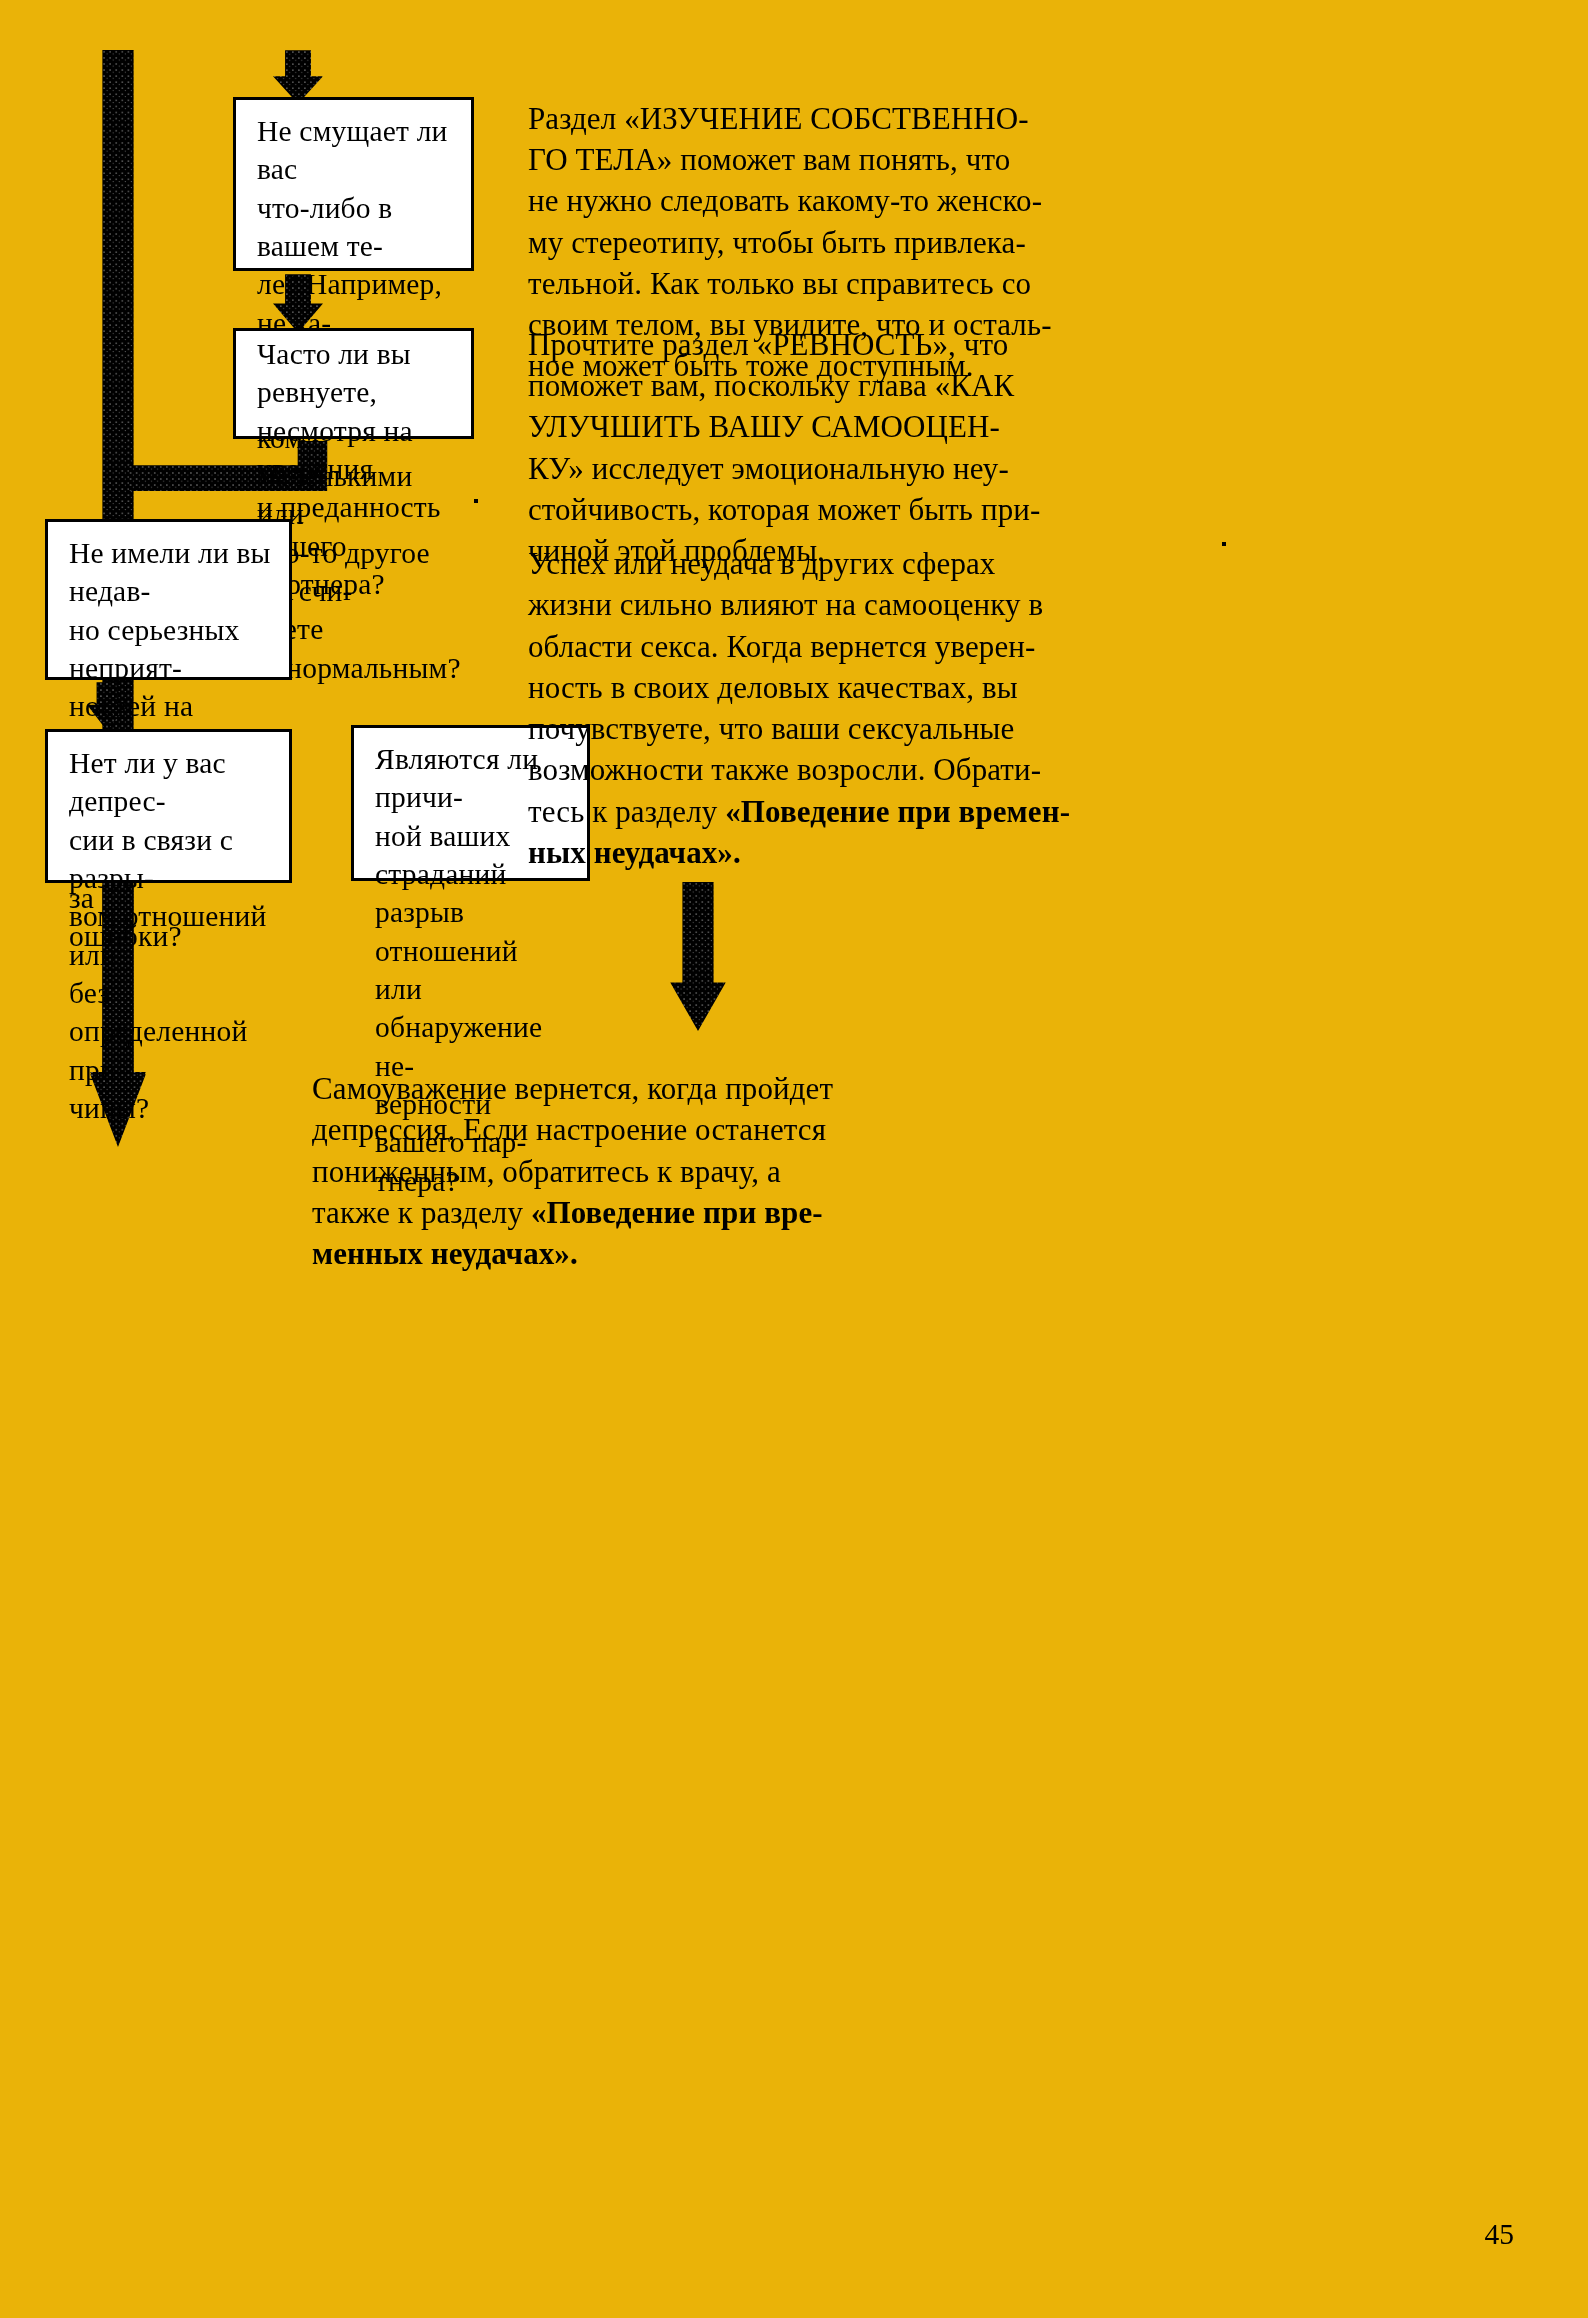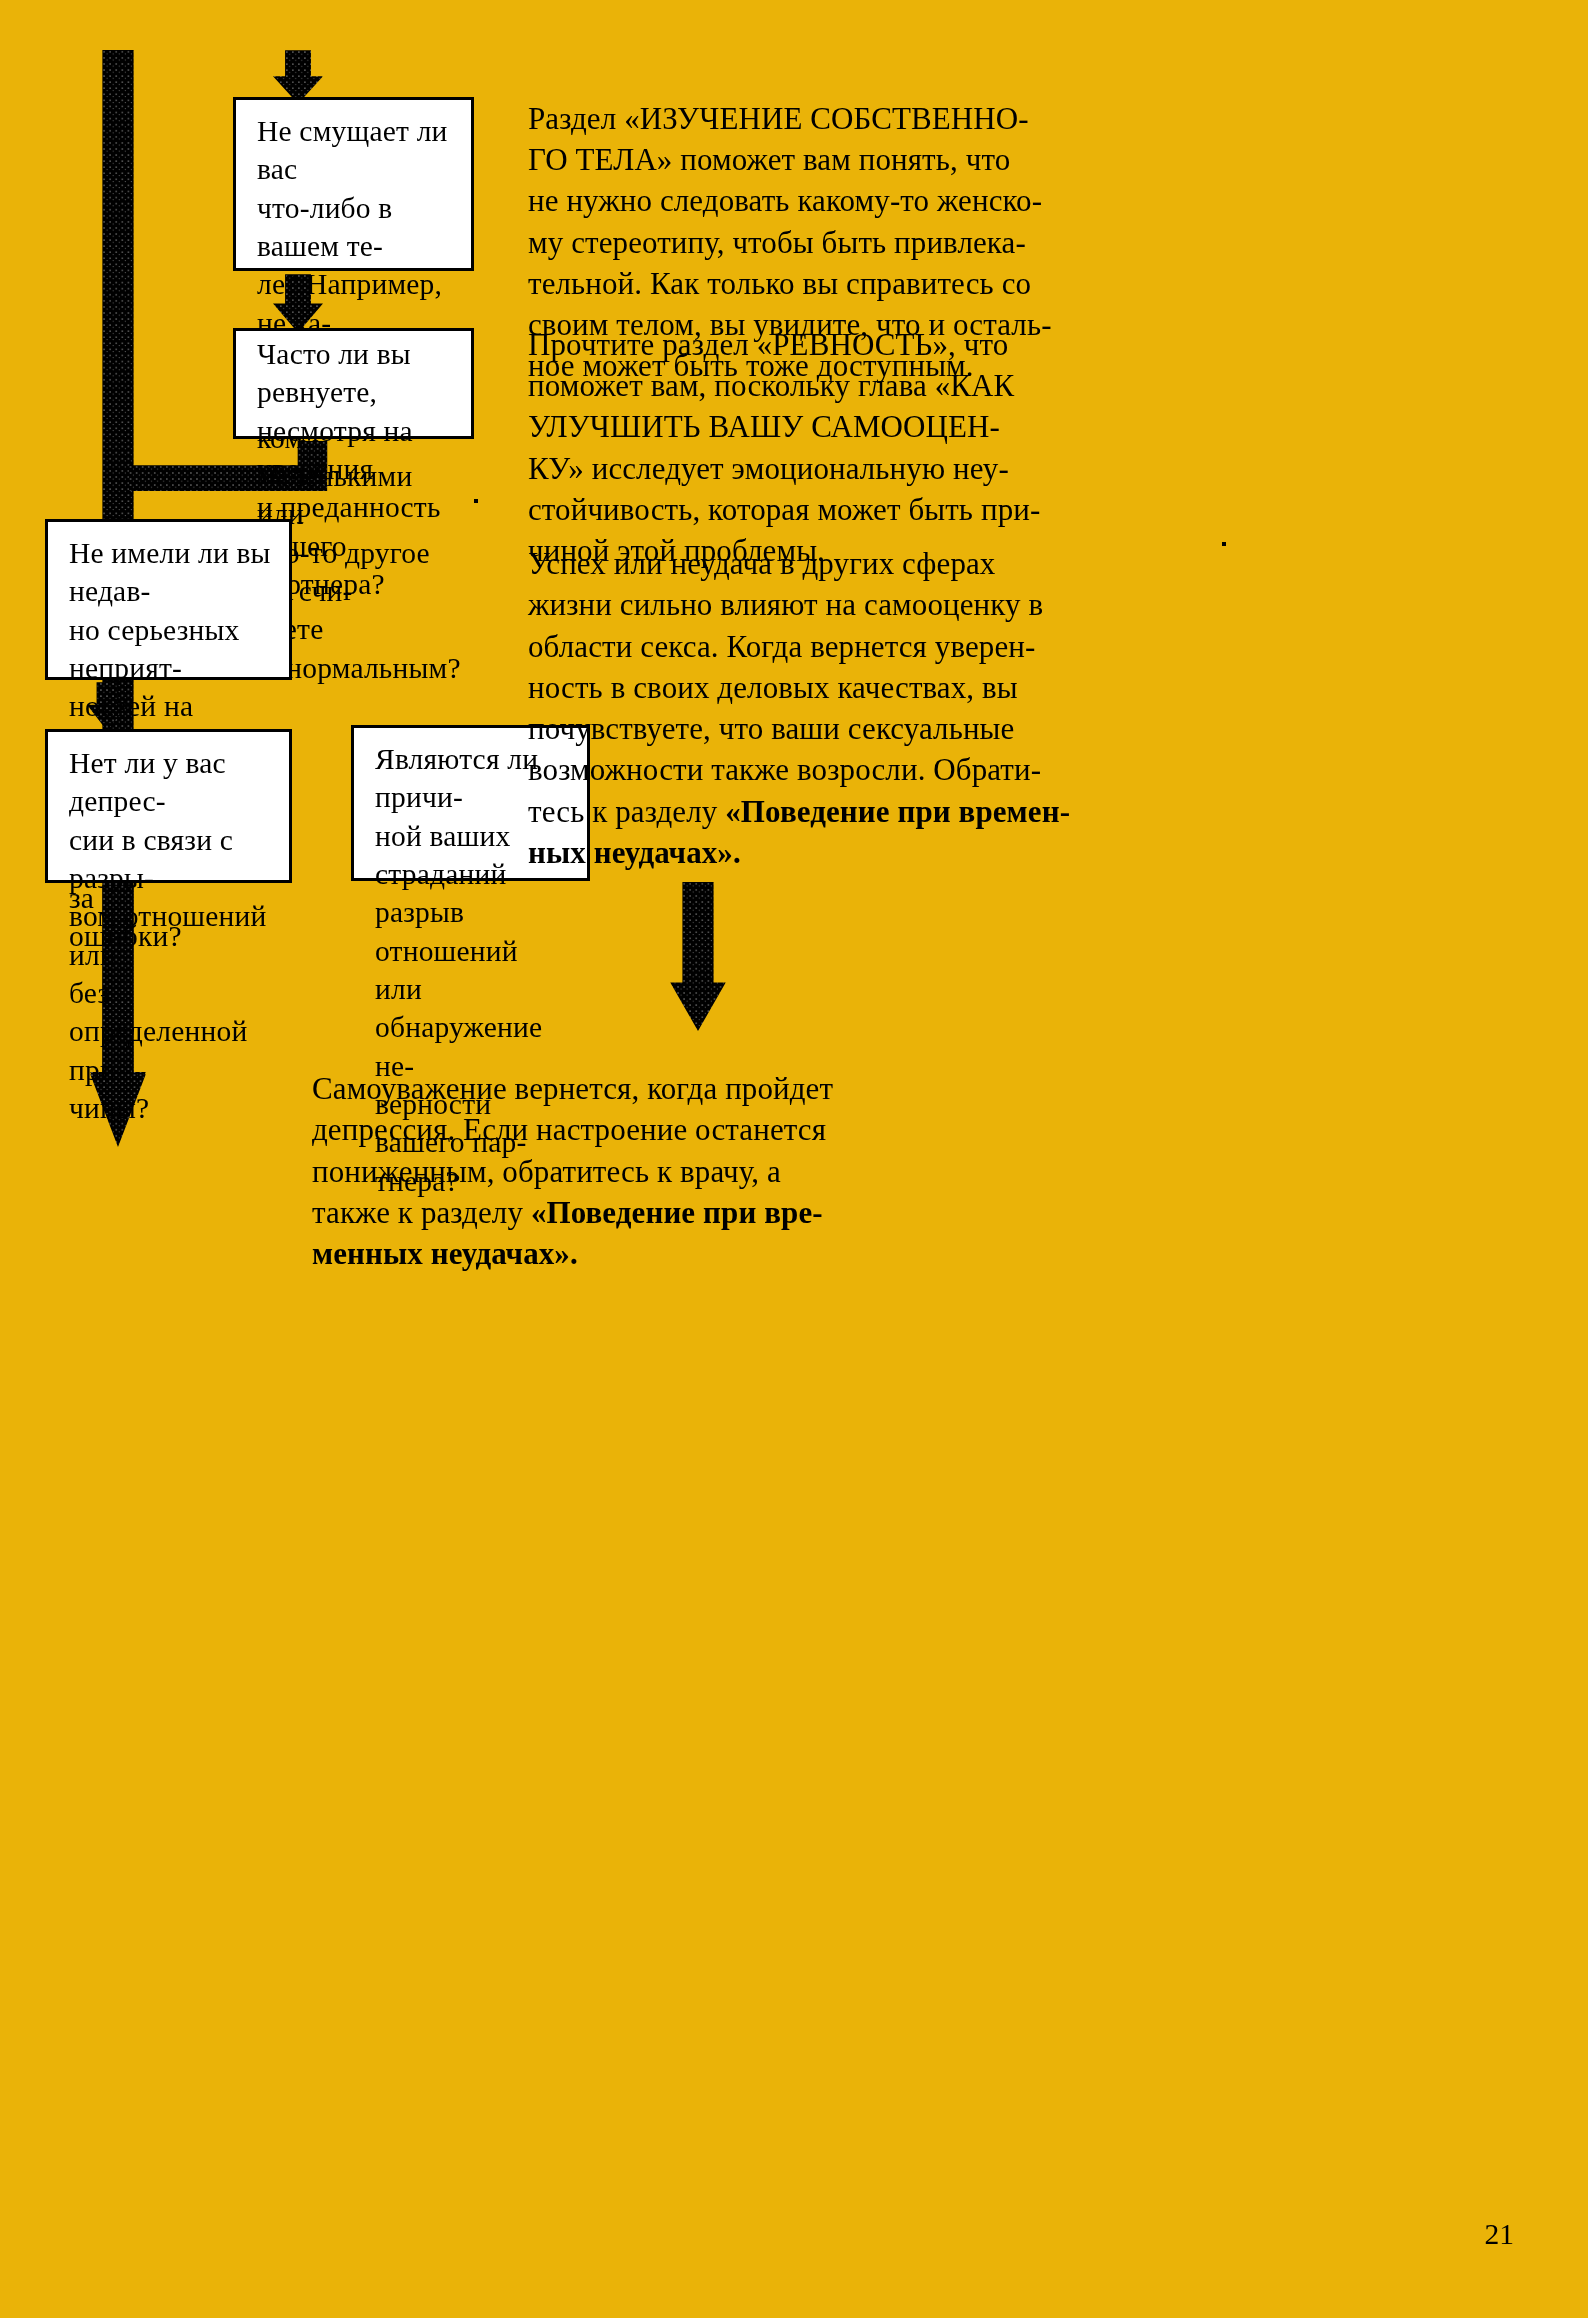--- a/index.html
+++ b/index.html
@@ -177,15 +177,15 @@
 депрессия. Если настроение останется
 пониженным, обратитесь к врачу, а
 также к разделу </span><b>«Поведение при вре-
 менных неудачах».</b>
   </div>
 
 
   <div class="speck" style="left:474px;top:499px;width:4.3px;height:4.3px;"></div>
   <div class="speck" style="left:1222px;top:542px;width:4.3px;height:4.3px;"></div>
 
-  <div class="pageno">21</div>
+  <div class="pageno">45</div>
 </div>
 
 
 </body></html>

